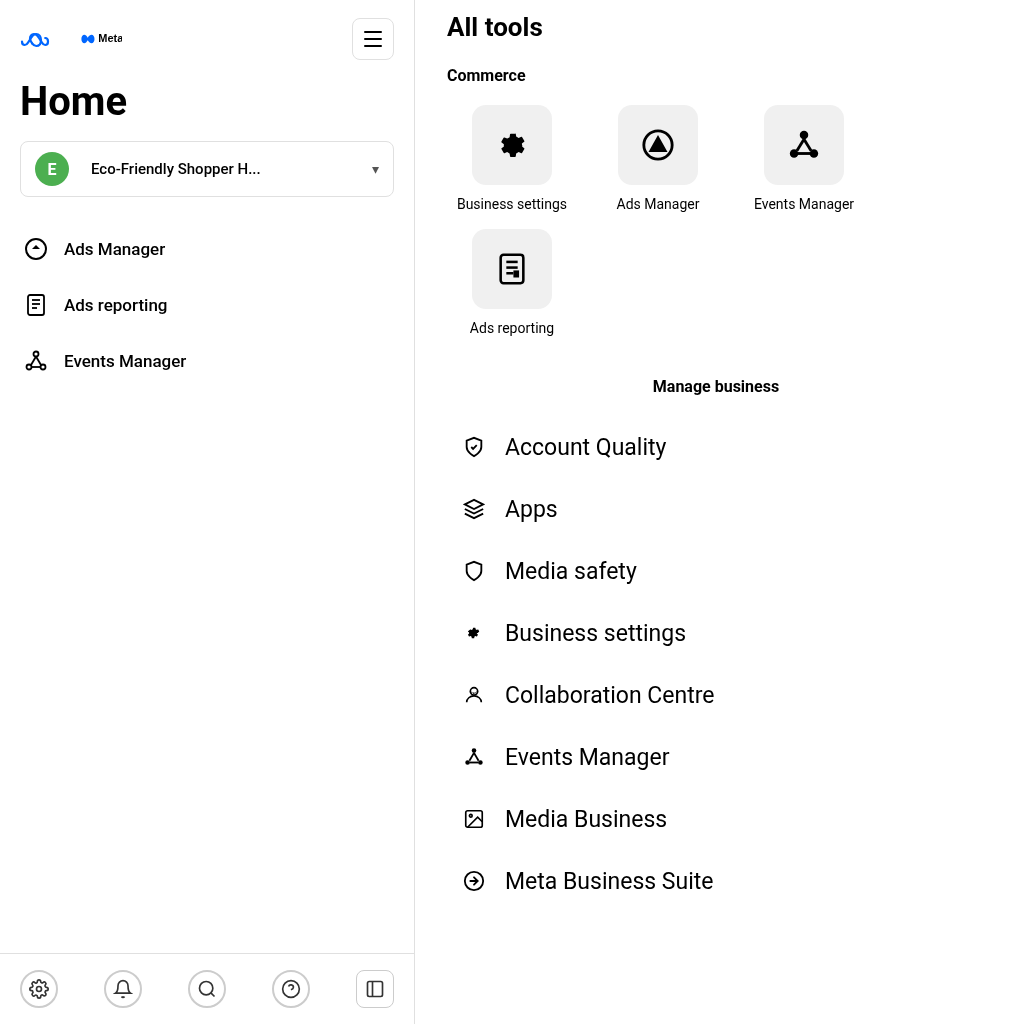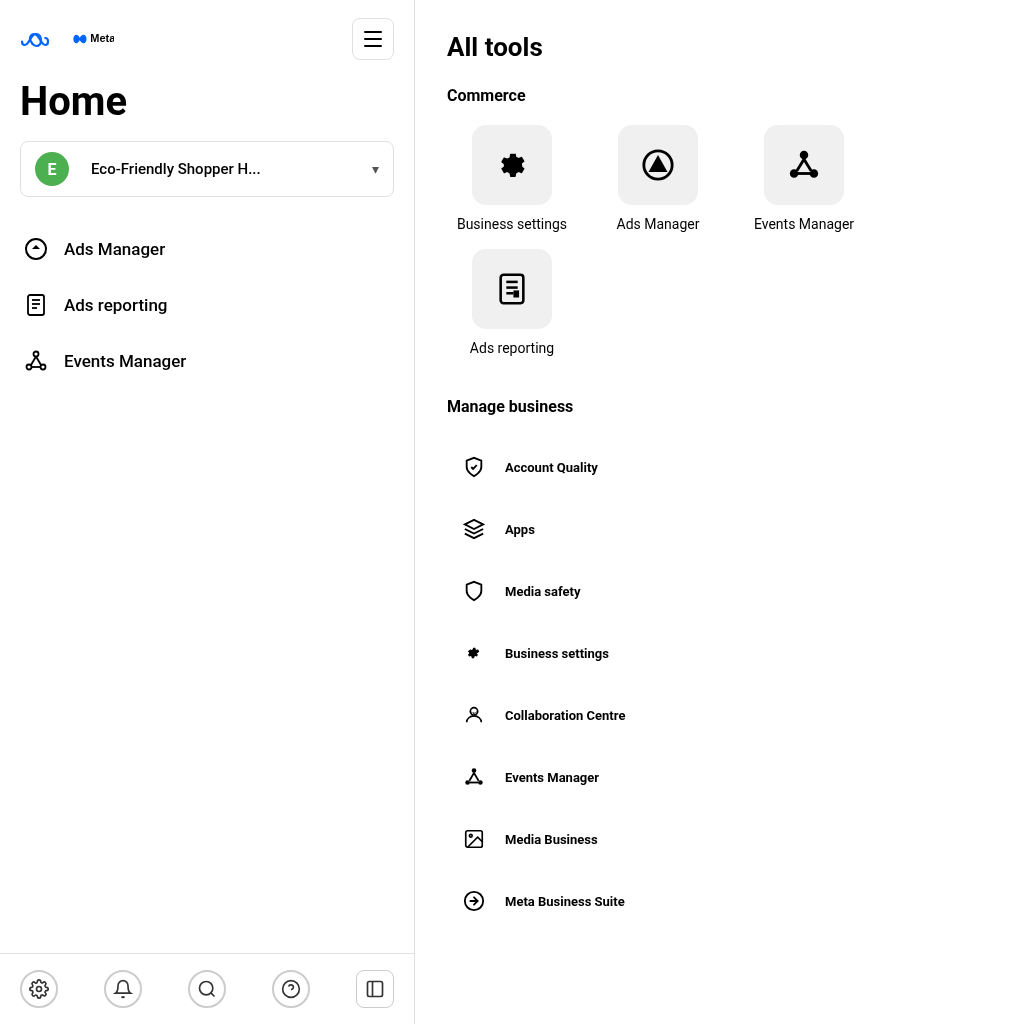--- a/index.html
+++ b/index.html
@@ -27,21 +27,21 @@
     .sidebar-header {
       display: flex;
       align-items: center;
       justify-content: space-between;
       padding: 18px 20px 10px 20px;
     }
 
     .meta-logo {
       display: flex;
       align-items: flex-end;
-      gap: 6px;
+      gap: 14px;
     }
 
     .meta-logo svg {
       width: 44px;
       height: 18px;
     }
 
     .hamburger-btn {
       width: 42px;
       height: 42px;
@@ -157,21 +157,21 @@
     .footer-icon.sidebar-toggle {
       border-radius: 8px;
       border: 1.5px solid #ccc;
     }
 
     
     .main-panel {
       flex: 1;
       background: #fff;
       overflow-y: auto;
-      padding: 32px 32px;
+      padding: 12px 32px;
     }
 
     .all-tools-title {
       font-size: 26px;
       font-weight: 700;
       color: #000;
       margin-bottom: 24px;
     }
 
     .section-title {
@@ -210,20 +210,21 @@
 
     .shortcut-label {
       font-size: 14px;
       color: #000;
       text-align: center;
       line-height: 1.3;
     }
 
     .manage-section {
       margin-top: 12px;
+      text-align: center;
     }
 
     .manage-list {
       display: flex;
       flex-direction: column;
       gap: 0;
     }
 
     .manage-item {
       display: flex;
@@ -240,22 +241,22 @@
       width: 30px;
       height: 30px;
       display: flex;
       align-items: center;
       justify-content: center;
       font-size: 20px;
       flex-shrink: 0;
     }
 
     .manage-label {
-      font-size: 13px;
-      font-weight: 700;
+      font-size: 23px;
+      font-weight: 400;
       color: #000;
     }
   </style>
 </head>
 <body>
 
 <div class="sidebar">
   <div class="sidebar-header">
     <div class="meta-logo">
 

